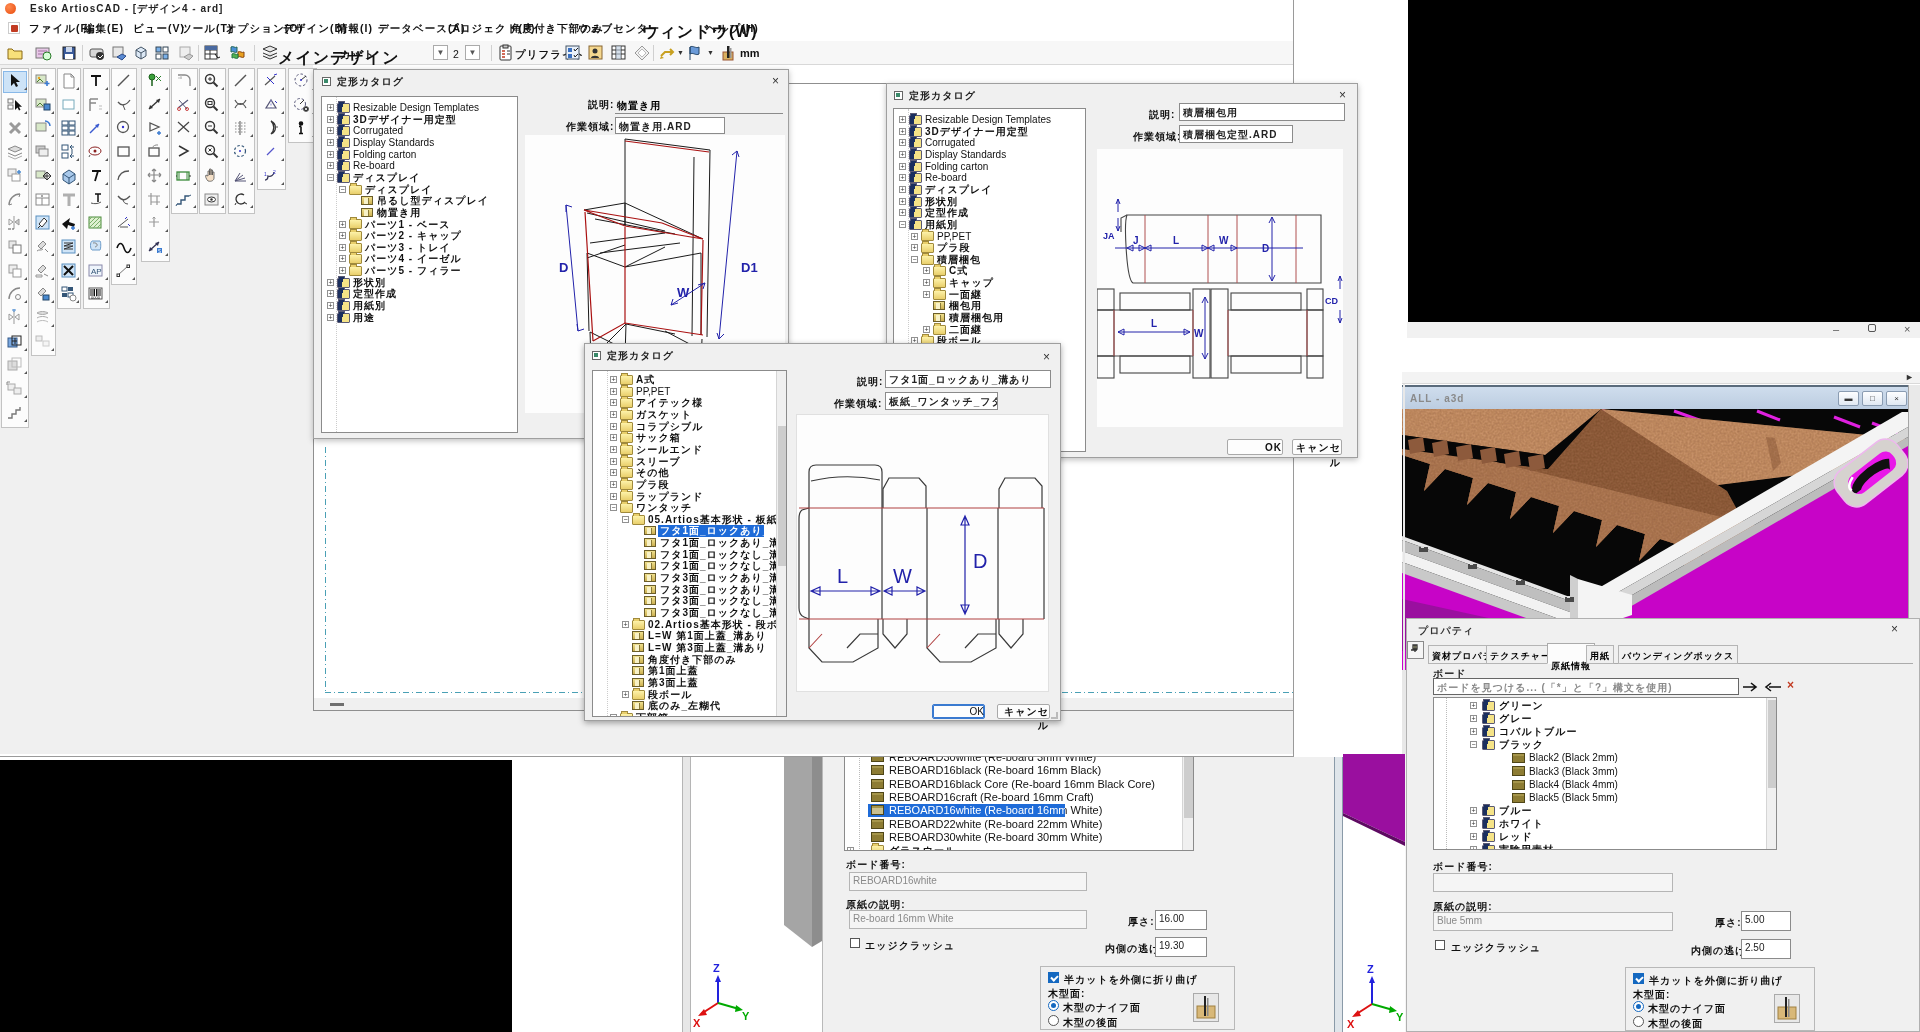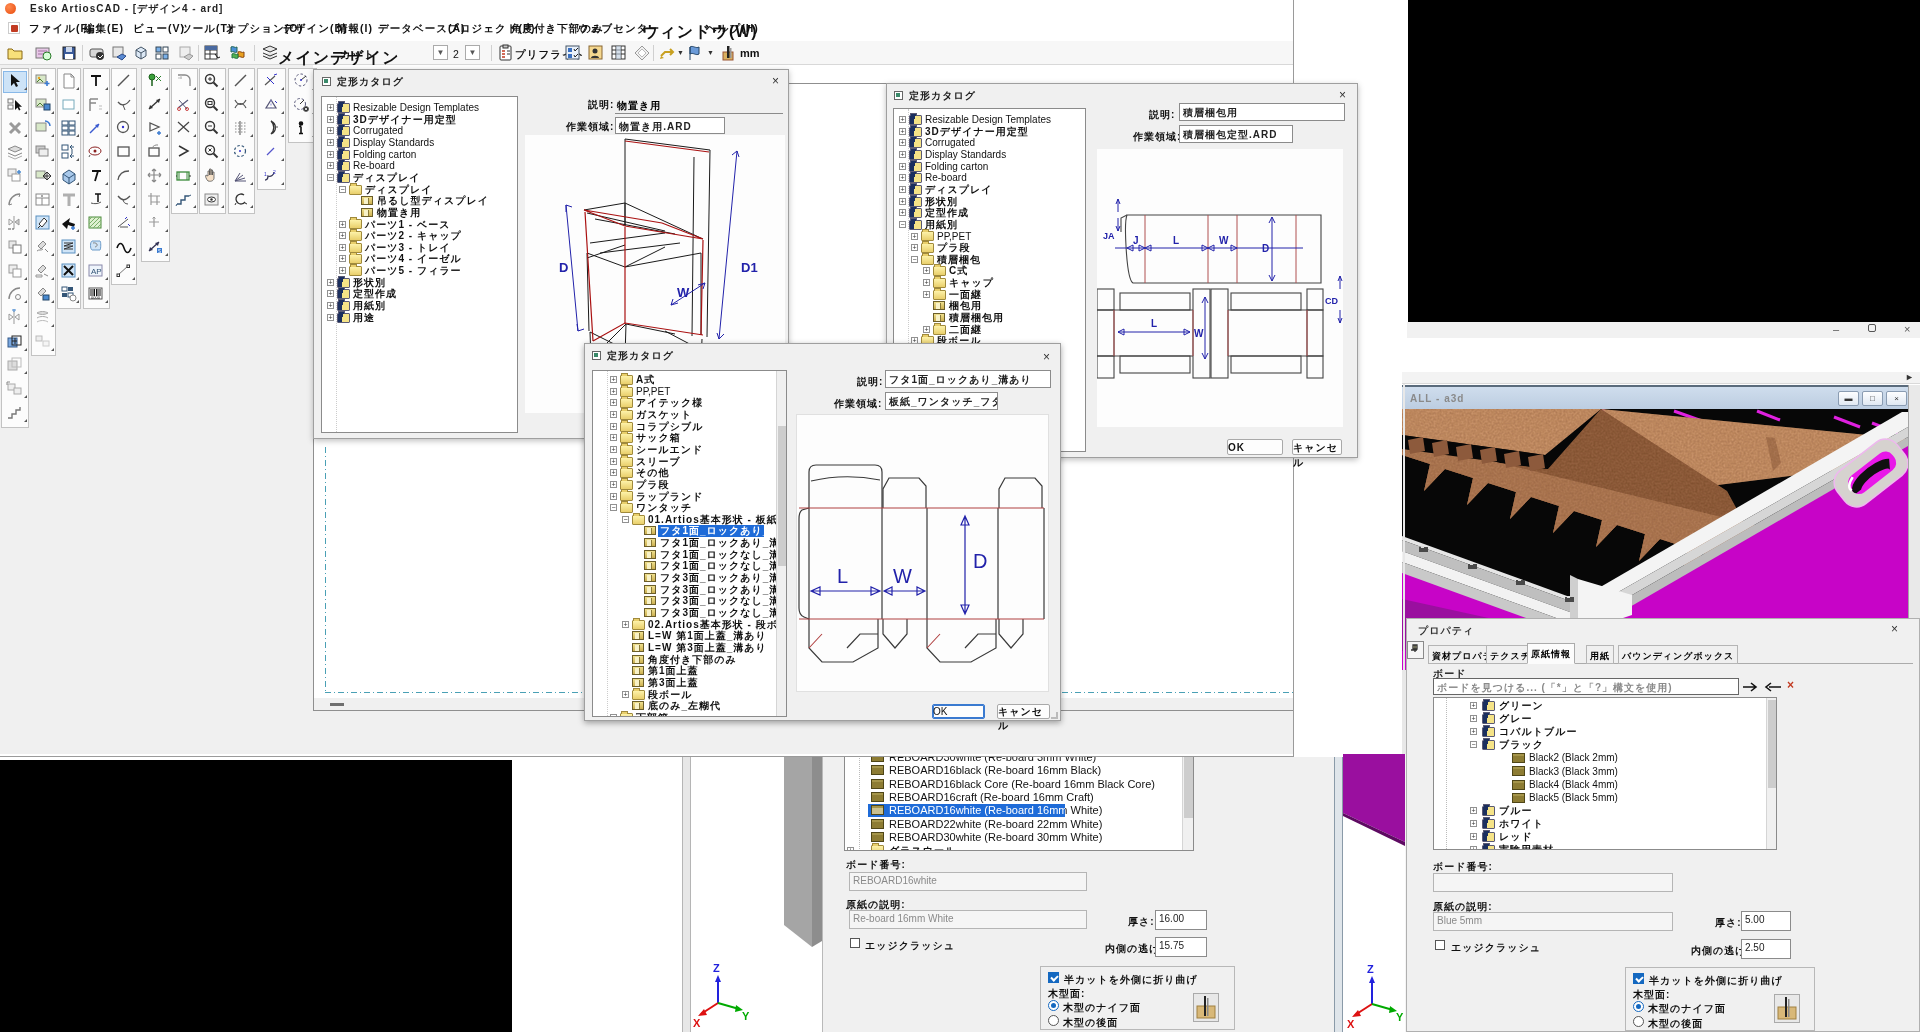--- a/index.html
+++ b/index.html
@@ -9,21 +9,21 @@
 .pm{position:absolute;width:7px;height:7px;border:1px solid #919191;background:#fff;font-size:7px;line-height:5px;text-align:center;color:#333}
 .fol{position:absolute;width:13px;height:10px;background:linear-gradient(#fdf2a9,#e9cf6b);border:1px solid #a08a3c;border-radius:1px}
 .fol:before{content:"";position:absolute;left:0;top:-3px;width:5px;height:2px;background:#e9cf6b;border:1px solid #a08a3c;border-bottom:none}
 .fol2{position:absolute;width:13px;height:10px;background:linear-gradient(100deg,#1b2f5e 40%,#f5e387 40%);border:1px solid #5a5a74;border-radius:1px}
 .fol2:before{content:"";position:absolute;left:0;top:-3px;width:5px;height:2px;background:#1b2f5e;border:1px solid #5a5a74;border-bottom:none}
 .leaf{position:absolute;width:12px;height:9px;background:linear-gradient(#efe08e,#cdb050);border:1px solid #6b5e2a}
 .leaf:after{content:"";position:absolute;left:2px;top:1px;width:4px;height:6px;background:#f8f2c8;border-right:1px solid #8a7a38}
 .board{position:absolute;width:13px;height:10px;background:#8d7c33;border:1px solid #4f4617;box-shadow:inset 0 2px 0 #a5954a}
 .fld{position:absolute;background:#fff;border:1px solid #8b8b8b;font-size:10px;color:#222;padding:2px 3px;white-space:nowrap;overflow:hidden}
 .lbl{position:absolute;font-size:10px;color:#111;white-space:nowrap}
-.btn{position:absolute;background:#fdfdfd;border:1px solid #a9a9a9;border-radius:2px;font-size:10px;color:#111;text-align:left}
+.btn{position:absolute;background:#fdfdfd;border:1px solid #a9a9a9;border-radius:2px;font-size:10px;color:#111;text-align:right}
 .cb{position:absolute;width:10px;height:10px;border:1px solid #555;background:#fff}
 .cbc{position:absolute;width:11px;height:11px;background:#1468c0;border:1px solid #1468c0}
 .cbc:after{content:"";position:absolute;left:2px;top:2px;width:5px;height:3px;border-left:2px solid #fff;border-bottom:2px solid #fff;transform:rotate(-45deg)}
 .rad{position:absolute;width:11px;height:11px;border:1px solid #555;background:#fff;border-radius:50%}
 .radc{position:absolute;width:11px;height:11px;border:1px solid #1468c0;background:#fff;border-radius:50%}
 .radc:after{content:"";position:absolute;left:2px;top:2px;width:5px;height:5px;background:#1468c0;border-radius:50%}
 .xg{color:#333;font-size:12px;font-family:"Liberation Sans"}
 .scol{position:absolute;background:#fcfcfc;border:1px solid #c3c3c3}
 </style></head><body>
 <div class="abs" style="left:1403px;top:0;width:517px;height:384px;background:#fff"></div>
@@ -154,21 +154,21 @@
 <div class="abs" style="left:1405px;top:754px;width:3px;height:278px;background:#f5f5f5"></div>
 <div class="abs" style="left:1406px;top:618px;width:514px;height:414px;background:#f0f0f0;border:1px solid #b0b0b0;overflow:hidden">
     <span class="abs jp" style="left:11px;top:5px;font-size:10px;color:#333">プロパティ</span>
     <span class="abs xg" style="left:484px;top:3px">×</span>
     <div class="abs" style="left:0px;top:22px;width:17px;height:18px;background:#f5f5f5;border:1px solid #8a8a8a"><svg width="15" height="16">
         <path d="M3,8 h6 M7,3 v7 M5,3 h4 v4 h-4 Z" stroke="#333" fill="#d8d8a0" stroke-width="1.3"></path>
       </svg></div>
     <div class="abs" style="left:21px;top:26px;width:485px;height:19px;border-bottom:1px solid #ababab"></div>
     <div class="abs jp" style="left:21px;background:#f0f0f0;border:1px solid #b5b5b5;top:26px;height:19px;font-size:9px;padding:4px 3px 0 3px;white-space:nowrap">資材プロパティ</div>
     <div class="abs jp" style="left:79px;background:#f0f0f0;border:1px solid #b5b5b5;top:26px;height:19px;font-size:9px;padding:4px 3px 0 3px;white-space:nowrap">テクスチャー</div>
-    <div class="abs jp" style="left:120px;background:#fcfcfc;border:1px solid #ababab;border-bottom:1px solid #fcfcfc;top:24px;height:21px;font-weight:bold;font-size:9px;padding:4px 3px 0 3px;white-space:nowrap">原紙情報</div>
+    <div class="abs jp" style="left:140px;background:#fcfcfc;border:1px solid #ababab;border-bottom:1px solid #fcfcfc;top:24px;height:21px;font-weight:bold;font-size:9px;padding:16px 3px 0 3px;white-space:nowrap">原紙情報</div>
     <div class="abs jp" style="left:179px;background:#f0f0f0;border:1px solid #b5b5b5;top:26px;height:19px;font-size:9px;padding:4px 3px 0 3px;white-space:nowrap">用紙</div>
     <div class="abs jp" style="left:211px;background:#f0f0f0;border:1px solid #b5b5b5;top:26px;height:19px;font-size:9px;padding:4px 3px 0 3px;white-space:nowrap">バウンディングボックス</div>
     <span class="abs jp" style="left:26px;top:48px;font-size:10px;color:#222">ボード</span>
     <div class="fld jp" style="left:26px;top:59px;width:306px;height:17px;color:#8a8a8a;border-color:#666">ボードを見つける... (「*」と「?」構文を使用)</div>
     <svg class="abs" style="left:334px;top:60px" width="44" height="16">
       <path d="M2,8 h12 M10,4 l5,4 l-5,4" stroke="#111" stroke-width="1.6" fill="none"></path>
       <path d="M40,8 h-12 M30,4 l-5,4 l5,4" stroke="#111" stroke-width="1.6" fill="none"></path>
     </svg>
     <span class="abs" style="left:380px;top:59px;color:#c23b22;font-weight:bold;font-size:12px">×</span>
     <div class="abs" style="left:26px;top:78px;width:344px;height:153px;background:#fff;border:1px solid #8b8b8b;overflow:hidden">
@@ -262,21 +262,21 @@
     </div>
     <span class="lbl jp" style="left:23px;top:101px">ボード番号:</span>
     <div class="fld" style="left:26px;top:115px;width:238px;height:19px;border-color:#b5b5b5;background:#f5f5f5;color:#8a8a8a">REBOARD16white</div>
     <span class="lbl jp" style="left:23px;top:141px">原紙の説明:</span>
     <div class="fld" style="left:26px;top:153px;width:238px;height:19px;border-color:#b5b5b5;background:#f5f5f5;color:#8a8a8a">Re-board 16mm White</div>
     <span class="lbl jp" style="left:305px;top:158px">厚さ:</span>
     <div class="fld" style="left:332px;top:153px;width:52px;height:20px;border-color:#8b8b8b">16.00</div>
     <div class="cb" style="left:27px;top:181px"></div>
     <span class="lbl jp" style="left:42px;top:182px">エッジクラッシュ</span>
     <span class="lbl jp" style="left:282px;top:185px">内側の逃げ:</span>
-    <div class="fld" style="left:332px;top:180px;width:52px;height:20px;border-color:#8b8b8b">15.75</div>
+    <div class="fld" style="left:332px;top:180px;width:52px;height:20px;border-color:#8b8b8b">19.30</div>
     <div class="abs" style="left:217px;top:209px;width:195px;height:64px;border:1px solid #b8b8b8;background:#f0f0f0"></div>
     <div class="cbc" style="left:225px;top:215px"></div>
     <span class="lbl jp" style="left:241px;top:216px">半カットを外側に折り曲げ</span>
     <span class="lbl jp" style="left:225px;top:230px">木型面:</span>
     <div class="radc" style="left:225px;top:243px"></div>
     <span class="lbl jp" style="left:240px;top:244px">木型のナイフ面</span>
     <div class="rad" style="left:225px;top:258px"></div>
     <span class="lbl jp" style="left:240px;top:259px">木型の後面</span>
     <div class="abs" style="left:370px;top:236px;width:26px;height:29px;background:#e8e8e8;border:1px solid #aaa"><svg width="24" height="27">
         <rect x="3" y="12" width="18" height="12" fill="#d8b878" stroke="#a08040"></rect>
@@ -1181,21 +1181,21 @@
       <div class="fol" style="left:27px;top:109px"></div>
       <div class="trow tree jp" style="left:43px;top:108px">プラ段</div>
       <div class="pm" style="left:17px;top:122px">+</div>
       <div class="fol" style="left:27px;top:120px"></div>
       <div class="trow tree jp" style="left:43px;top:120px">ラップランド</div>
       <div class="pm" style="left:17px;top:133px">−</div>
       <div class="fol" style="left:27px;top:132px"></div>
       <div class="trow tree jp" style="left:43px;top:131px">ワンタッチ</div>
       <div class="pm" style="left:29px;top:145px">−</div>
       <div class="fol" style="left:39px;top:144px"></div>
-      <div class="trow tree jp" style="left:55px;top:143px">01.Artios基本形状 - 板紙</div>
+      <div class="trow tree jp" style="left:55px;top:143px">05.Artios基本形状 - 板紙</div>
       <div class="leaf" style="left:51px;top:155px"></div>
       <div class="abs" style="left:65px;top:154px;width:106px;height:12px;background:#1e6bd8"></div>
       <div class="trow tree jp" style="left:67px;top:154px;color:#fff">フタ1面_ロックあり_溝あり</div>
       <div class="leaf" style="left:51px;top:167px"></div>
       <div class="trow tree jp" style="left:67px;top:166px">フタ1面_ロックあり_溝なし</div>
       <div class="leaf" style="left:51px;top:179px"></div>
       <div class="trow tree jp" style="left:67px;top:178px">フタ1面_ロックなし_溝あり</div>
       <div class="leaf" style="left:51px;top:190px"></div>
       <div class="trow tree jp" style="left:67px;top:189px">フタ1面_ロックなし_溝なし</div>
       <div class="leaf" style="left:51px;top:202px"></div>

